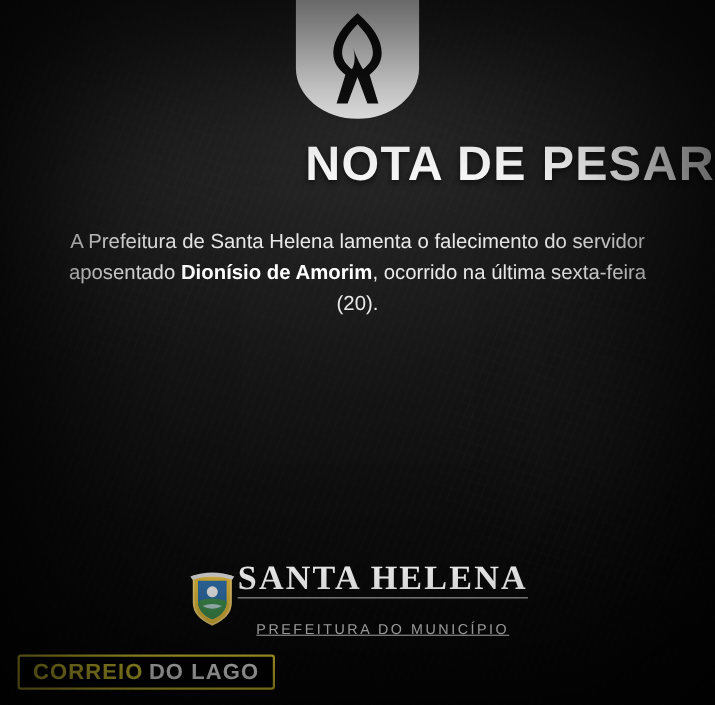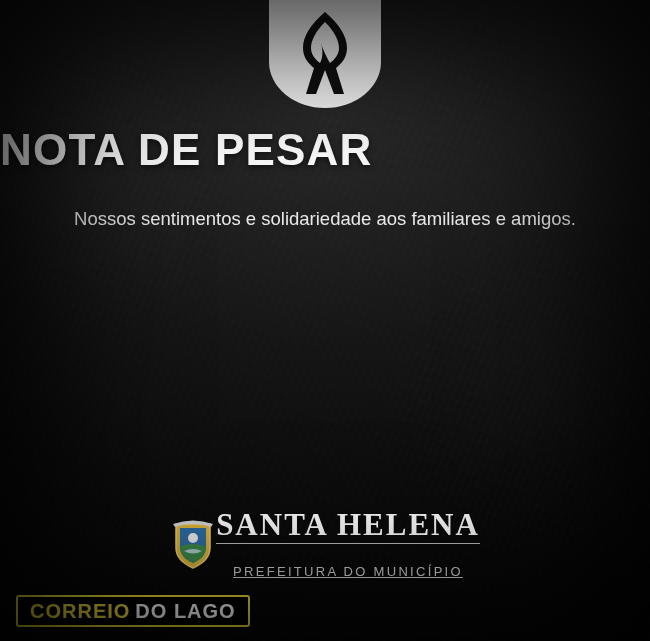--- a/index.html
+++ b/index.html
@@ -55,21 +55,21 @@
     justify-content: center;
   }
   #ribbon-shield svg { margin-top: 6px; }
 
   
   #headline {
     position: absolute;
     top: 128px;
     left: 0;
     width: 100%;
-    text-align: left;
+    text-align: right;
     color: #ffffff;
     font-size: 44px;
     font-weight: bold;
     letter-spacing: 1.2px;
     line-height: 1;
     text-shadow: 0 2px 6px rgba(0,0,0,.6);
   }
 
   
   #body-copy {
@@ -150,21 +150,21 @@
     <svg width="66" height="92" viewBox="0 0 66 92" aria-hidden="true">
       <path d="M33 6 C19 18, 11 30, 11 42 C11 52, 17 58, 22 62 L14 88 L24 88 L33 64 L42 88 L52 88 L44 62 C49 58, 55 52, 55 42 C55 30, 47 18, 33 6 Z" fill="#111111"></path>
       <path d="M33 16 C24 25, 19 34, 19 42 C19 49, 24 54, 28 57 C31 52, 31 44, 29 37 C31 44, 35 52, 38 57 C42 54, 47 49, 47 42 C47 34, 42 25, 33 16 Z" fill="#ffffff"></path>
       <path d="M33 14 C25 24, 20 33, 20 42 C20 50, 26 56, 33 60 C40 56, 46 50, 46 42 C46 33, 41 24, 33 14 Z" fill="none" stroke="#111111" stroke-width="0"></path>
     </svg>
   </div>
 
   <div id="headline">NOTA DE PESAR</div>
 
   <div id="body-copy">
-    <p>Nossos sentimentos e solidariedade aos familiares e amigos.</p>
+    <p><span>A Prefeitura de Santa Helena lamenta o falecimento do servidor aposentado </span><span class="strong">Dionísio de Amorim</span><span>, ocorrido na última sexta-feira (20).</span></p>
   </div>
 
   <div id="logo-row">
     <svg id="crest" viewBox="0 0 46 52" aria-hidden="true">
       <path d="M6 6 L40 6 L40 30 C40 40, 32 46, 23 50 C14 46, 6 40, 6 30 Z" fill="#e0b93a" stroke="#f2d277" stroke-width="1.5"></path>
       <path d="M10 10 L36 10 L36 29 C36 37, 30 42, 23 45 C16 42, 10 37, 10 29 Z" fill="#2f6fa8"></path>
       <path d="M10 29 C16 25, 30 25, 36 29 C36 37, 30 42, 23 45 C16 42, 10 37, 10 29 Z" fill="#3f8c4e"></path>
       <circle cx="23" cy="20" r="5" fill="#f4f4f4"></circle>
       <path d="M14 33 q9 -4 18 0 q-9 5 -18 0 Z" fill="#cfe3f2" opacity=".8"></path>
       <path d="M3 6 q20 -7 40 0 l-2 3 q-18 -6 -36 0 Z" fill="#d9d9d9"></path>

